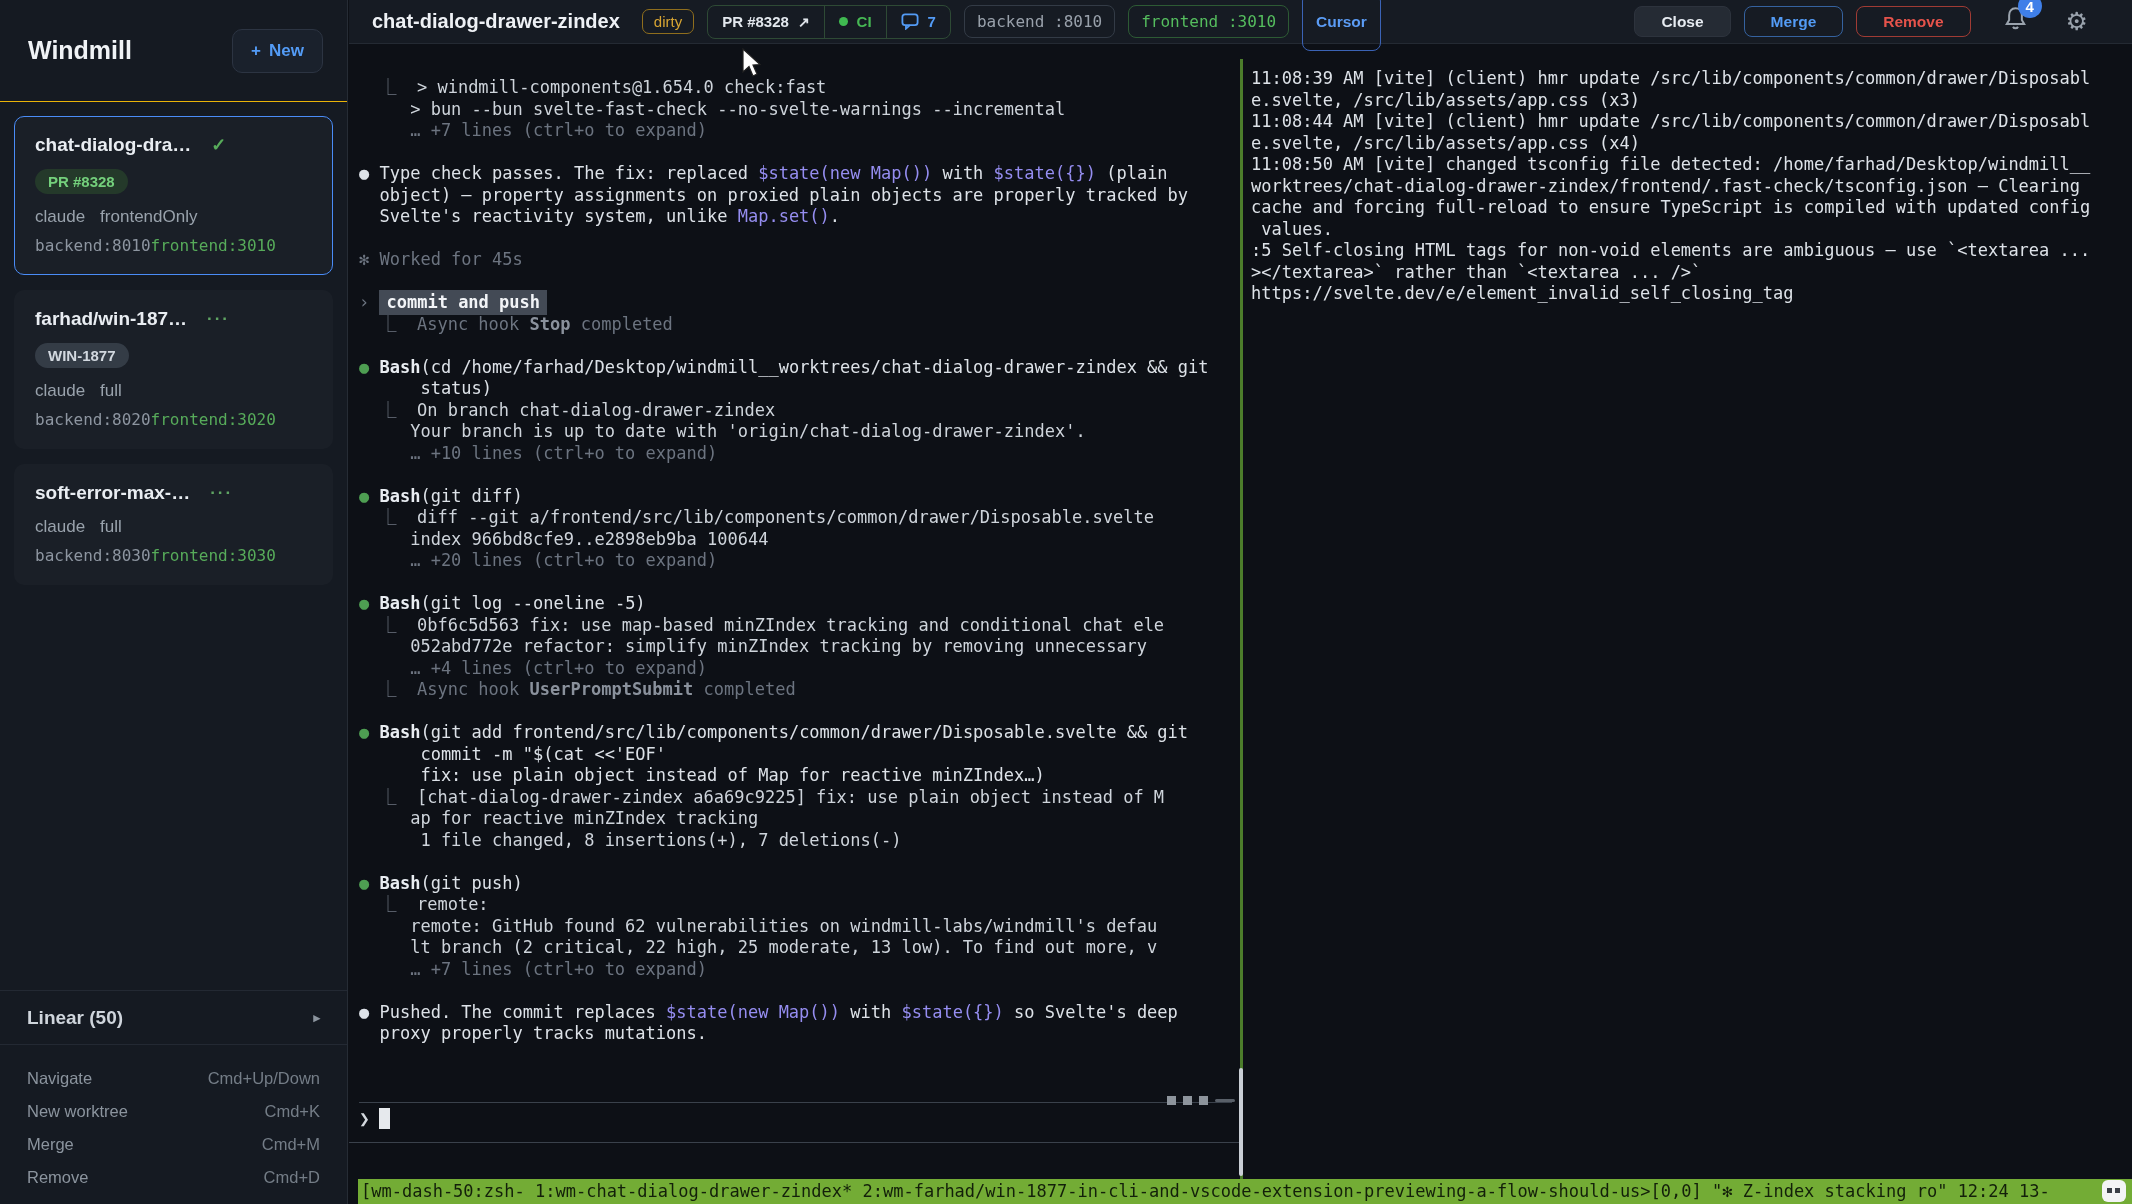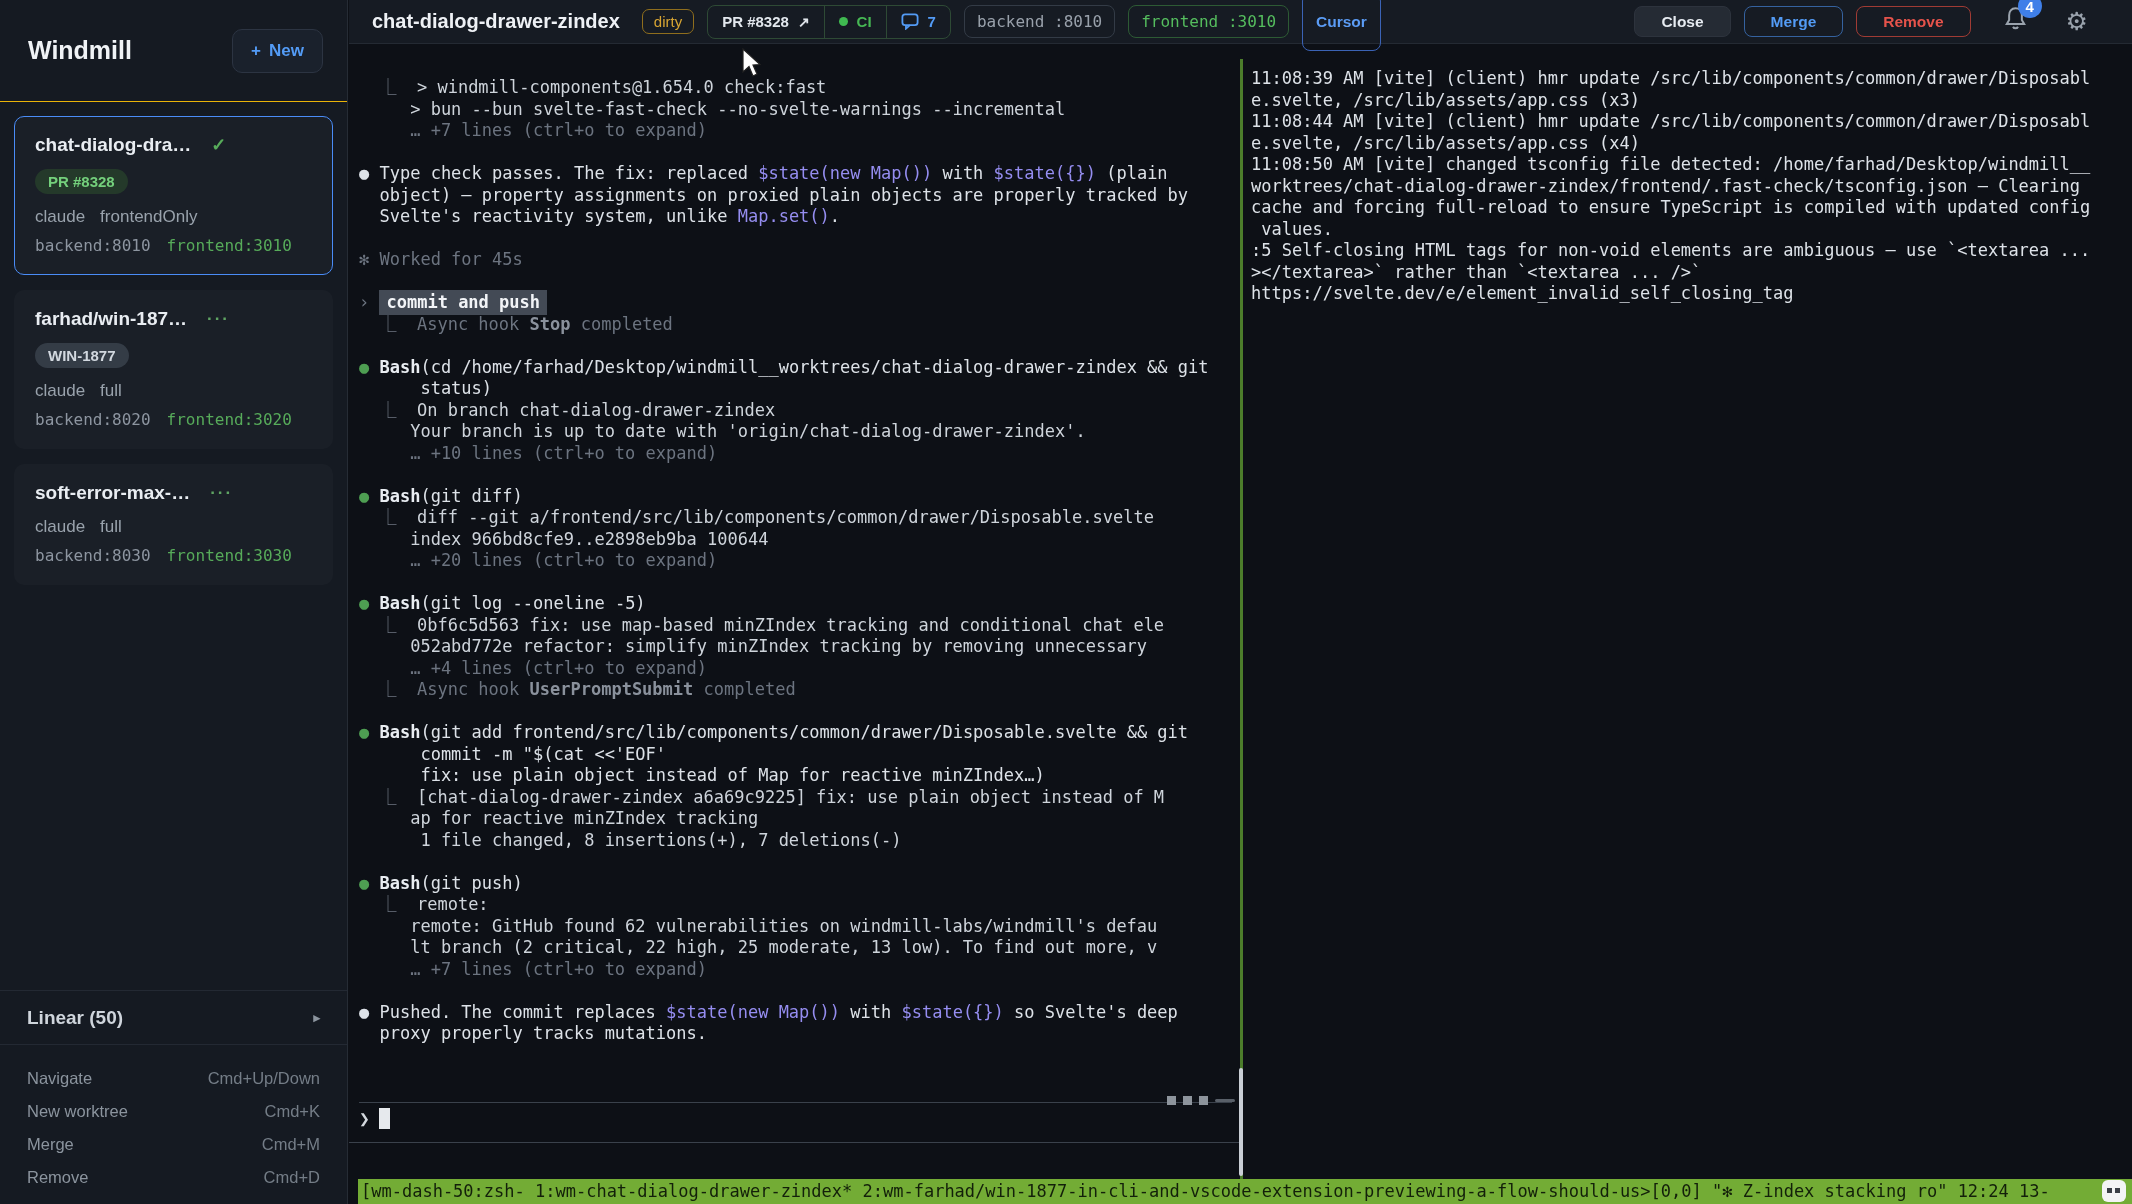--- a/index.html
+++ b/index.html
@@ -16,21 +16,21 @@
   .card { background:rgba(255,255,255,.025); border-radius:10px; padding:17px 20px 19px; border:1.5px solid transparent; }
   .card.selected { border-color:#4a8cf7; }
   .card-title-row { display:flex; align-items:center; gap:20px; }
   .card-title { font-size:19px; font-weight:600; color:#e9edf2; }
   .check { color:#57ab5a; font-size:18px; font-weight:700; }
   .dots { color:#5fa463; font-size:17px; letter-spacing:2px; font-weight:700; }
   .badge { display:inline-block; margin-top:13px; font-size:15px; padding:4px 13px; border-radius:999px; font-weight:600; }
   .badge-green { background:#24392a; color:#74d07c; }
   .badge-gray { background:#343c46; color:#d2d8df; }
   .meta-row { margin-top:13px; display:flex; gap:15px; color:#99a2ac; font-size:17px; }
-  .ports-row { margin-top:9px; font-family:"DejaVu Sans Mono", monospace; font-size:16px; display:flex; gap:16px; }
+  .ports-row { margin-top:9px; font-family:"DejaVu Sans Mono", monospace; font-size:16px; display:flex; gap:0; }
   .port-b { color:#8d95a0; } .port-f { color:#57ab5a; }
   .sb-bottom { position:absolute; bottom:0; left:0; right:0; }
   .linear-row { height:55px; border-top:1px solid #232933; border-bottom:1px solid #232933; display:flex; align-items:center; justify-content:space-between; padding:0 27px; color:#cfd5dc; font-size:19px; font-weight:700; cursor:pointer; }
   .linear-caret { color:#8b949e; font-size:13px; }
   .shortcuts { padding:17px 27px 10px; }
   .sc-row { display:flex; justify-content:space-between; align-items:center; height:33px; color:#8b949e; font-size:16.5px; }
   .sc-keys { color:#747d87; }
 
   
   .topbar { position:absolute; left:349px; top:0; right:0; height:44px; background:#161b23; border-bottom:1px solid #242a33; display:flex; align-items:center; padding:0 44px 0 23px; gap:13px; }

